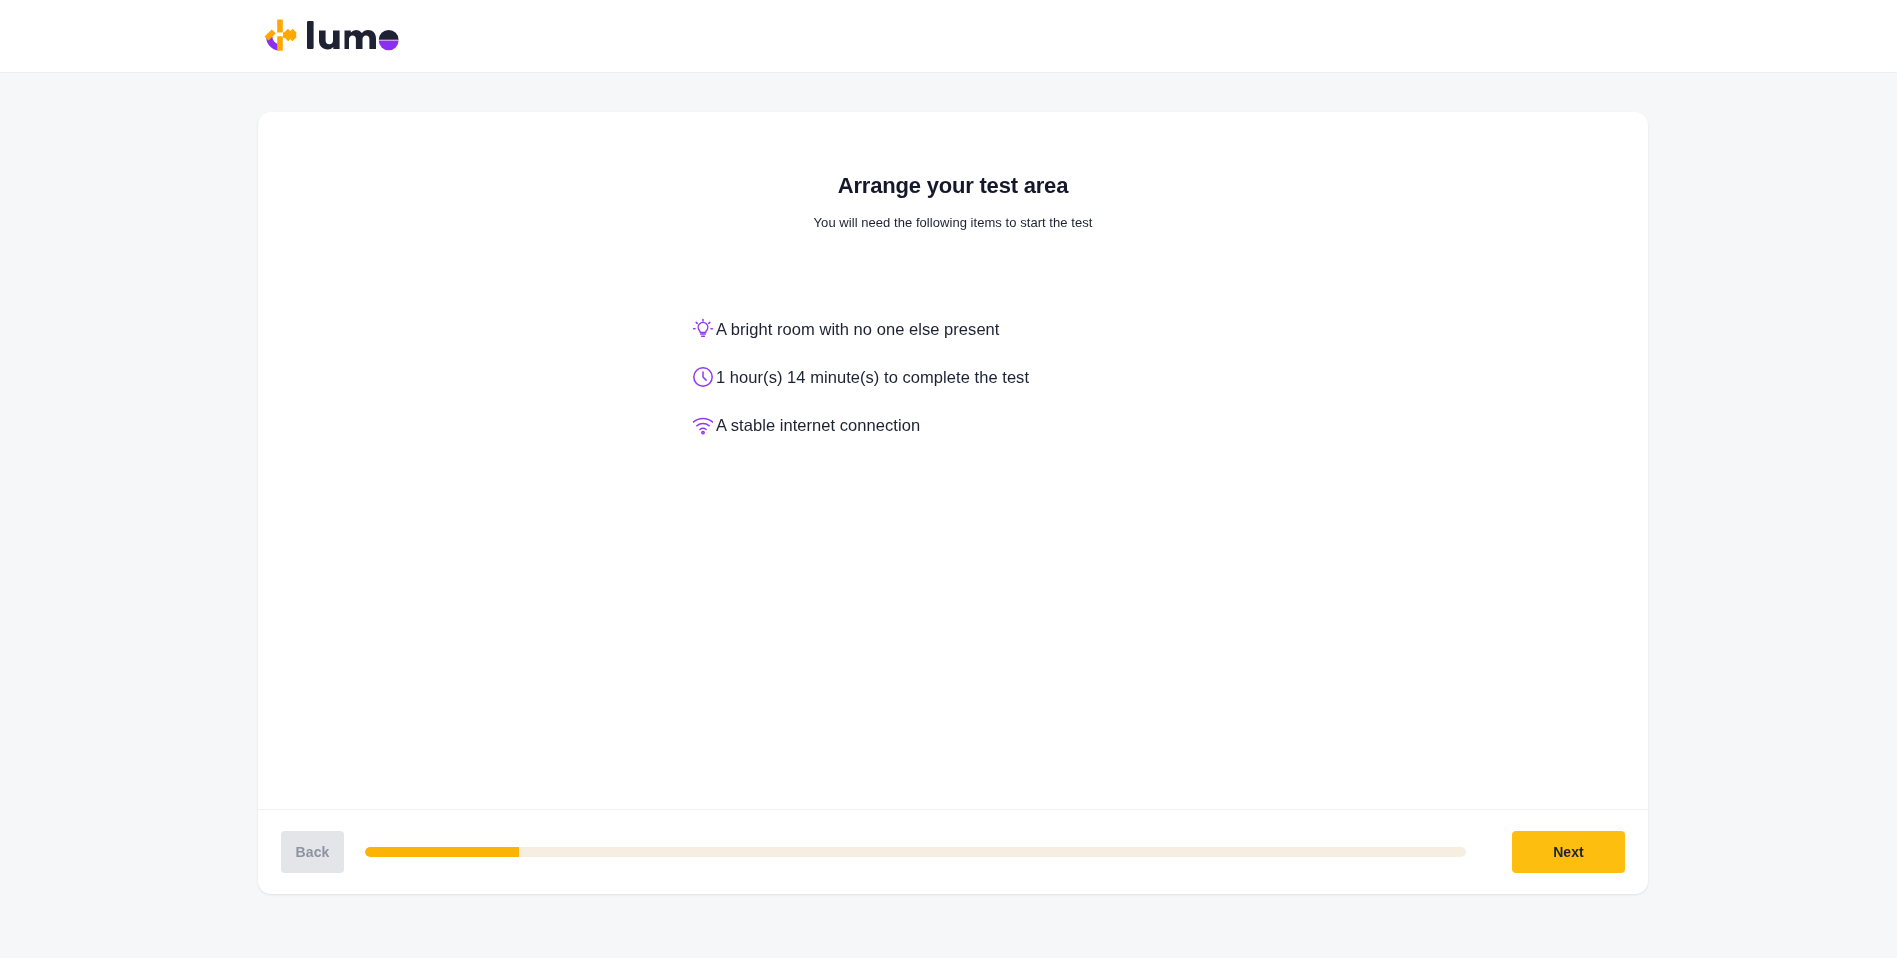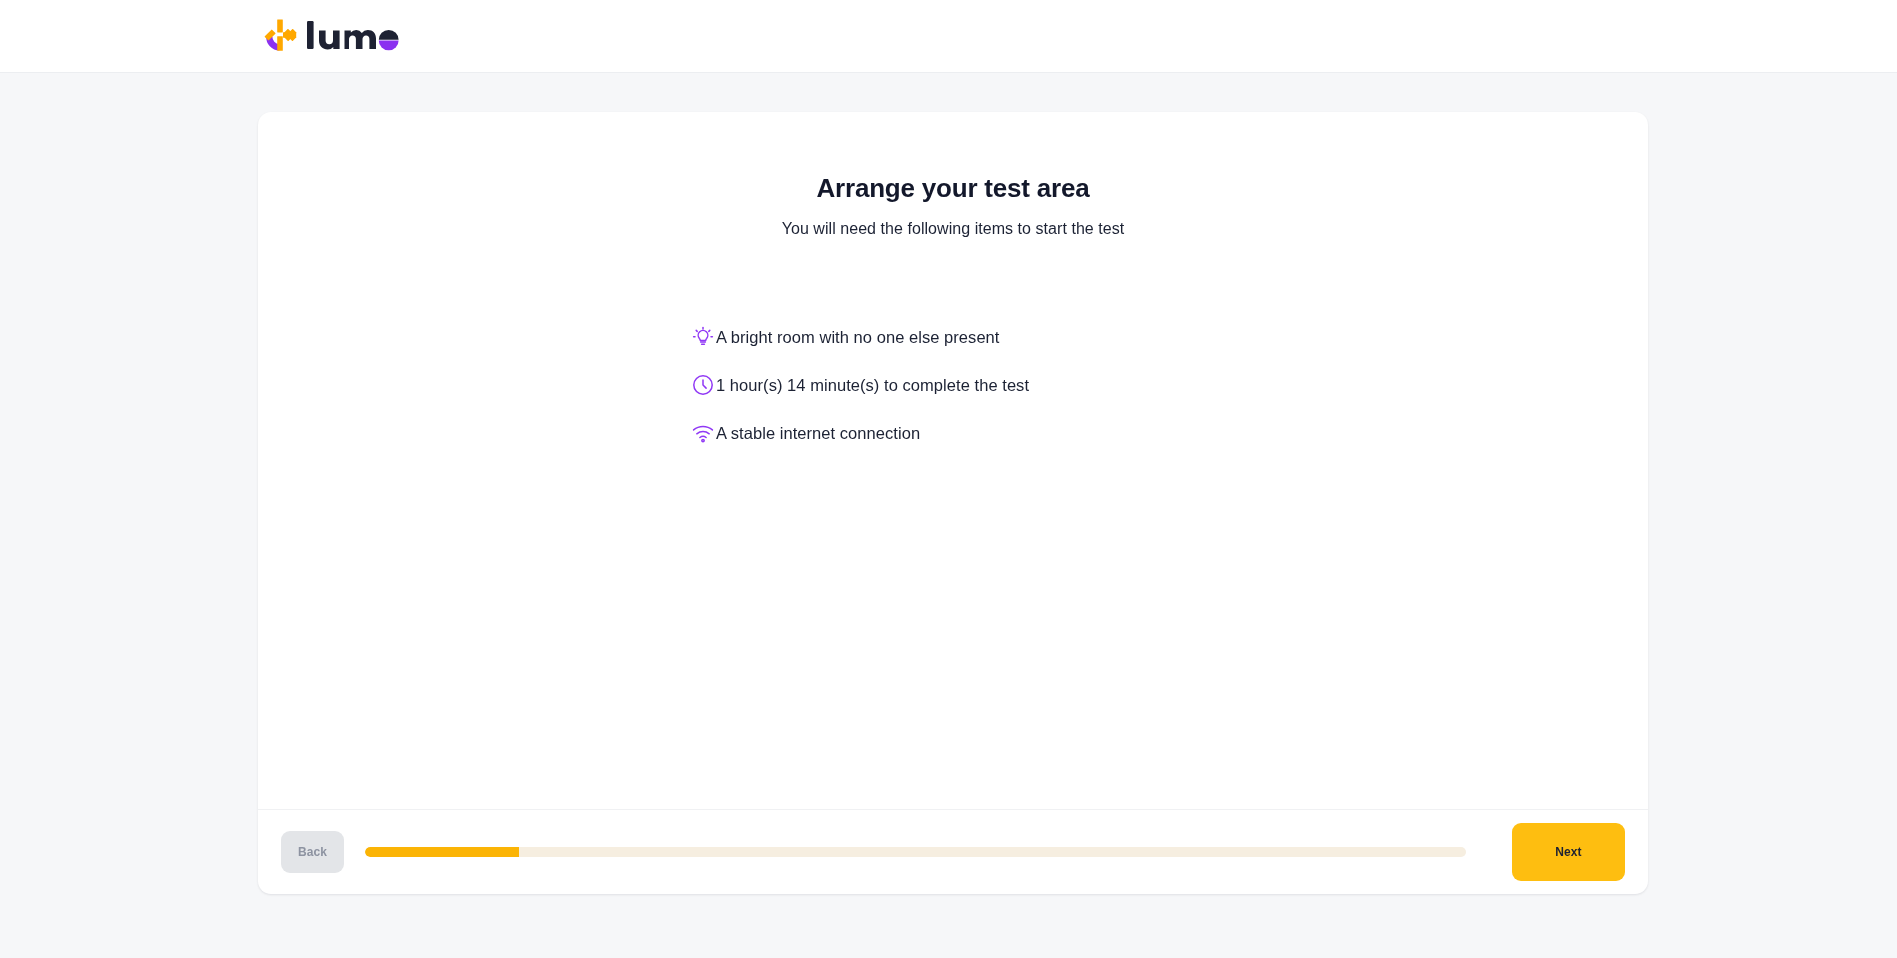--- a/index.html
+++ b/index.html
@@ -61,30 +61,30 @@
   }
 
   .card-body {
     flex: 1 1 auto;
     padding-top: 61px;
     overflow: hidden;
   }
 
   .card-title {
     text-align: center;
-    font-size: 26px;
+    font-size: 22px;
     font-weight: 700;
     color: #13182b;
     letter-spacing: -0.2px;
     line-height: 1.2;
   }
 
   .card-subtitle {
     text-align: center;
-    font-size: 16px;
+    font-size: 13px;
     font-weight: 400;
     color: #1c2234;
     margin-top: 16px;
     letter-spacing: 0.05px;
   }
 
   
   .requirements {
     margin-top: 75px;
     display: flex;
@@ -124,39 +124,39 @@
     height: 85px;
     border-top: 1px solid #f0f1f3;
     display: flex;
     align-items: center;
     padding: 0 23px 0 23px;
     gap: 21px;
   }
 
   .btn {
     border: none;
-    border-radius: 9px;
+    border-radius: 4px;
     font-family: "Liberation Sans", sans-serif;
-    font-size: 12px;
+    font-size: 14px;
     font-weight: 700;
     cursor: pointer;
     letter-spacing: 0.1px;
   }
 
   .btn-back {
     width: 63px;
     height: 42px;
     background: #e3e5e8;
     color: #8d93a1;
     cursor: default;
   }
 
   .btn-next {
     width: 113px;
-    height: 58px;
+    height: 42px;
     background: #febe10;
     color: #1e2233;
   }
 
   .progress-wrap {
     flex: 1 1 auto;
     display: flex;
     align-items: center;
     padding-right: 25px;
   }

